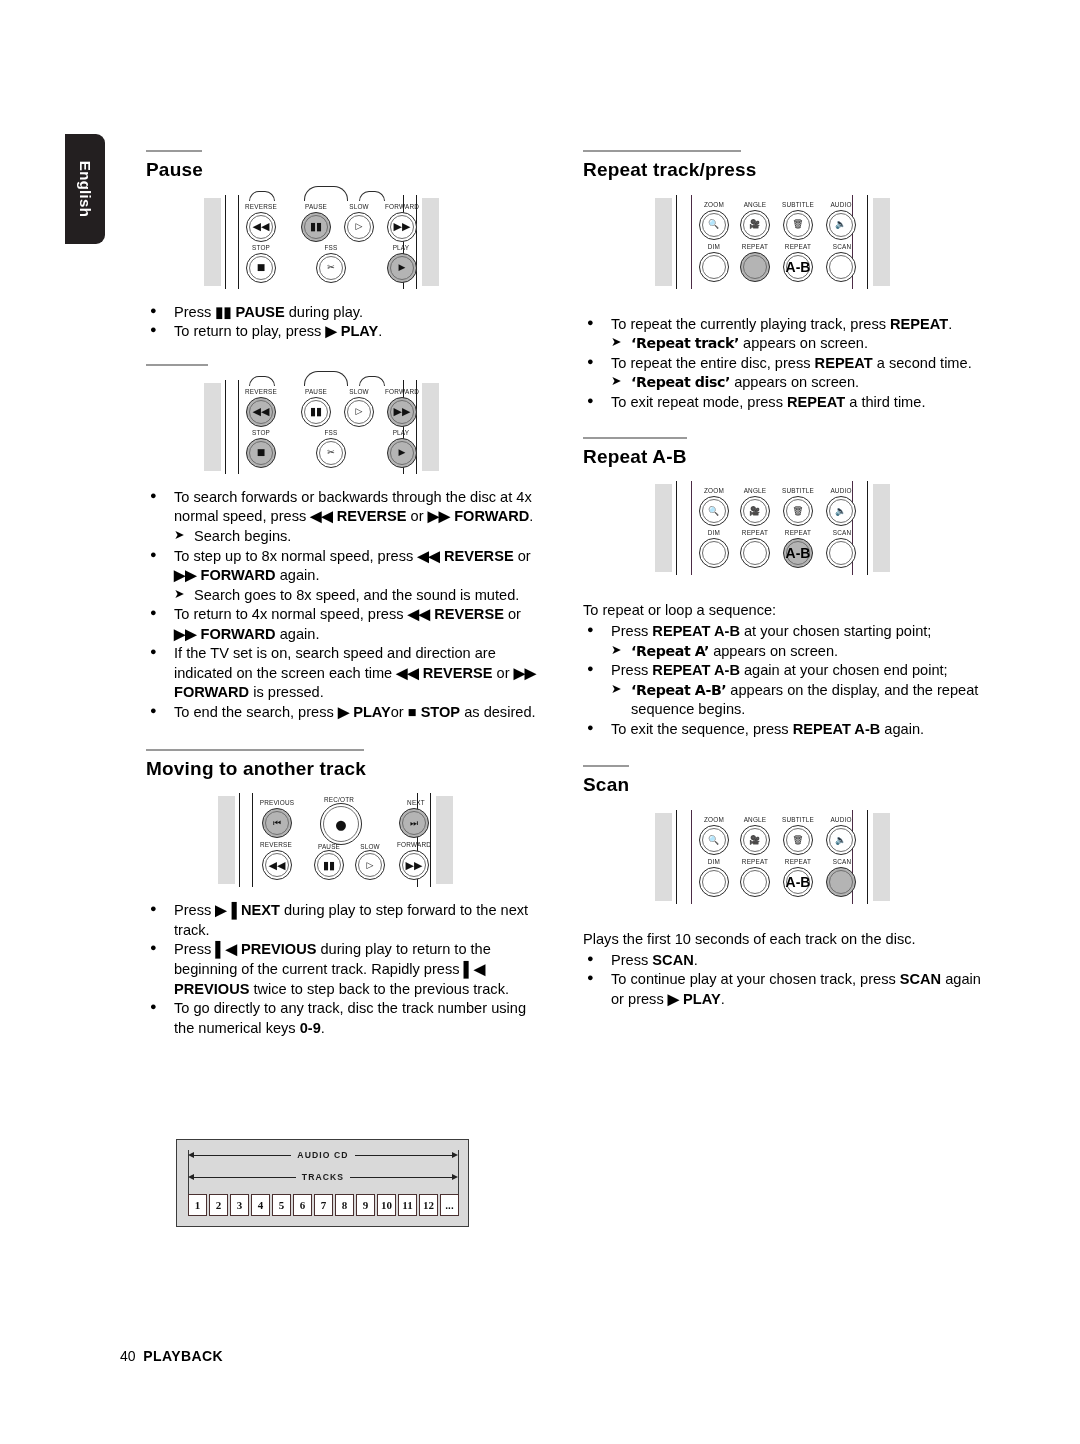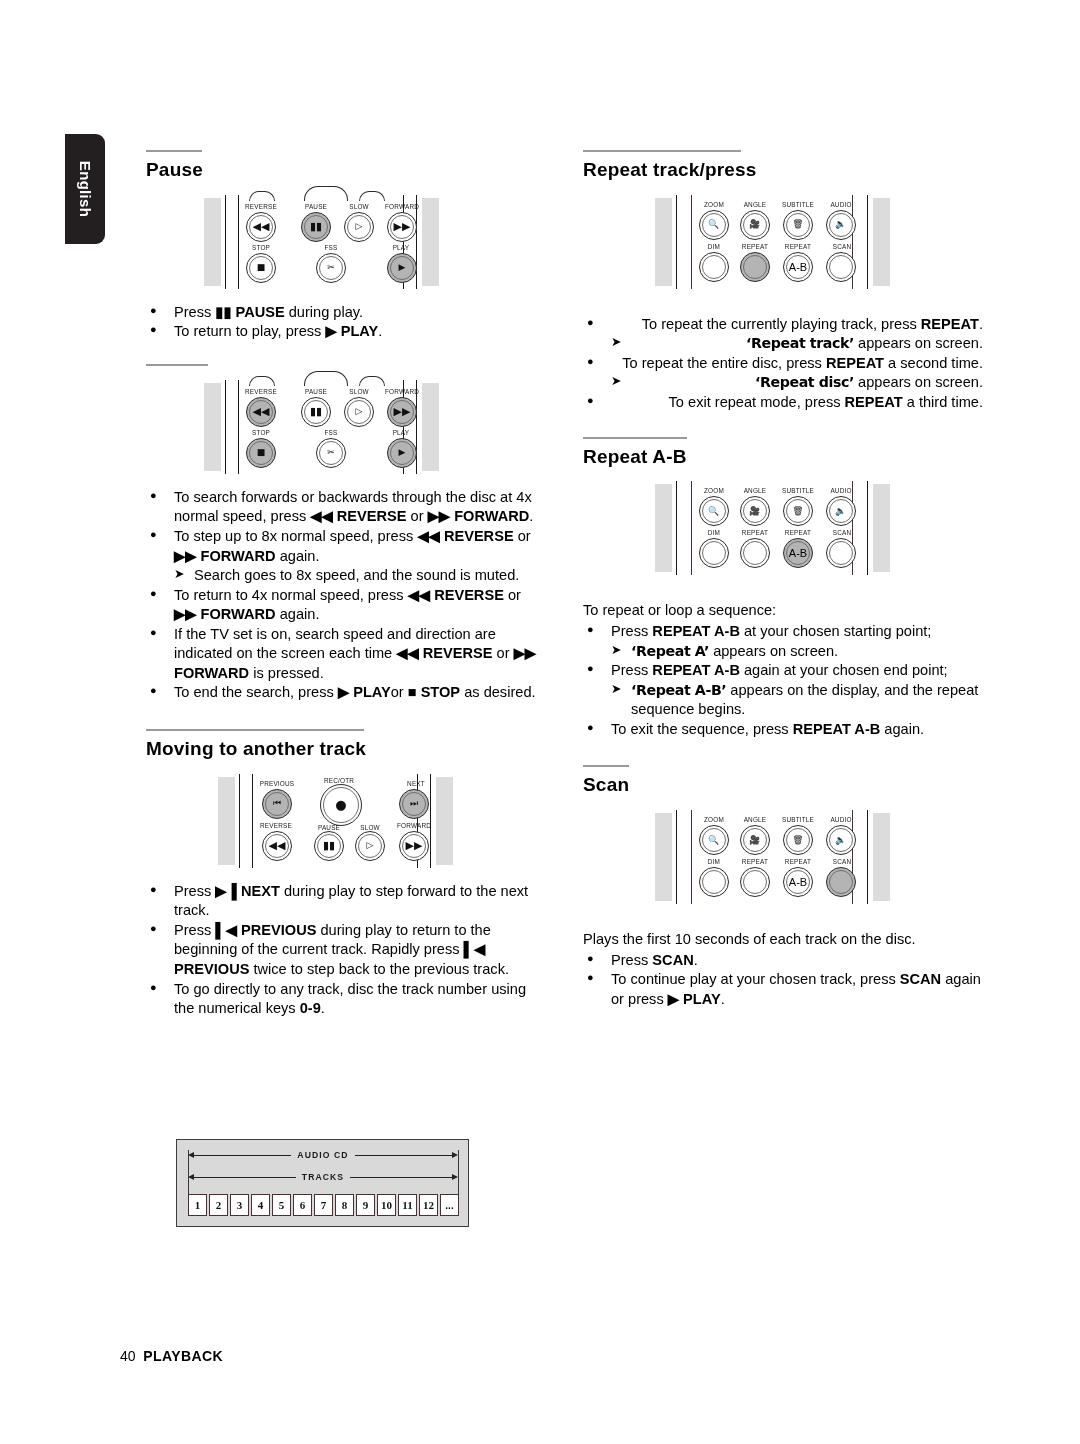--- a/index.html
+++ b/index.html
@@ -172,22 +172,22 @@
   .glyph {
     font-size: 11px;
     line-height: 1;
     color: #111;
     font-family: "DejaVu Sans", sans-serif;
     position: relative;
     z-index: 2;
   }
   .glyph.sm { font-size: 9px; }
   .ab-txt {
-    font-size: 11px;
-    font-weight: normal;
+    font-size: 14px;
+    font-weight: bold;
     font-family: "Liberation Sans", sans-serif;
     position: relative;
     z-index: 2;
   }
   .arc {
     position: absolute;
     width: 24px;
     height: 9px;
     border: 1.4px solid #2b2b2b;
     border-bottom: none;
@@ -396,21 +396,21 @@
           </div>
         <div class="btn lit" style="left:183px; top:58px; width:30px; height:30px;">
             <span class="ring"></span>
             <span class="glyph sm">▶</span>
           </div>
       </div>
     </div>
 
     <div class="body-text">
       <ul class="bullets">
-          <li><span>To search forwards or backwards through the disc at 4x normal speed, press </span><b>◀◀ REVERSE</b><span> or </span><b>▶▶ FORWARD</b><span>.</span></li>
+          <li><span>To search forwards or backwards through the disc at 4x normal speed, press </span><b>◀◀ REVERSE</b><span> or </span><b>▶▶ FORWARD</b><span>.</span><div class="arrow-line">Search begins.</div></li>
           <li><span>To step up to 8x normal speed, press </span><b>◀◀ REVERSE</b><span> or </span><b>▶▶ FORWARD</b><span> again.</span><div class="arrow-line">Search goes to 8x speed, and the sound is muted.</div></li>
           <li><span>To return to 4x normal speed, press </span><b>◀◀ REVERSE</b><span> or </span><b>▶▶ FORWARD</b><span> again.</span></li>
           <li><span>If the TV set is on, search speed and direction are indicated on the screen each time </span><b>◀◀ REVERSE</b><span> or </span><b>▶▶ FORWARD</b><span> is pressed.</span></li>
           <li><span>To end the search, press </span><b>▶ PLAY</b><span>or </span><b>■ STOP</b><span> as desired.</span></li>
         </ul>
     </div>
   </section>
 
   <section class="sec" style="margin-top:26px;">
     <div class="sec-rule w-long"></div>
@@ -564,21 +564,21 @@
         <div class="btn" style="left:128px; top:57px; width:30px; height:30px;">
             <span class="ring"></span>
             <span class="ab-txt">A-B</span>
           </div>
         <div class="btn" style="left:171px; top:57px; width:30px; height:30px;">
             <span class="ring"></span>
           </div>
       </div>
     </div>
 
-    <div class="body-text" style="margin-top:26px;text-align:right;">
+    <div class="body-text" style="margin-top:26px;">
       <ul class="bullets">
           <li><span>To repeat the currently playing track, press </span><b>REPEAT</b><span>.</span><div class="arrow-line"><span class="osd">‘Repeat track’</span><span> appears on screen.</span></div></li>
           <li><span>To repeat the entire disc, press </span><b>REPEAT</b><span> a second time.</span><div class="arrow-line"><span class="osd">‘Repeat disc’</span><span> appears on screen.</span></div></li>
           <li><span>To exit repeat mode, press </span><b>REPEAT</b><span> a third time.</span></li>
         </ul>
     </div>
   </section>
 
   <section class="sec" style="margin-top:24px;">
     <div class="sec-rule w-ab"></div>

